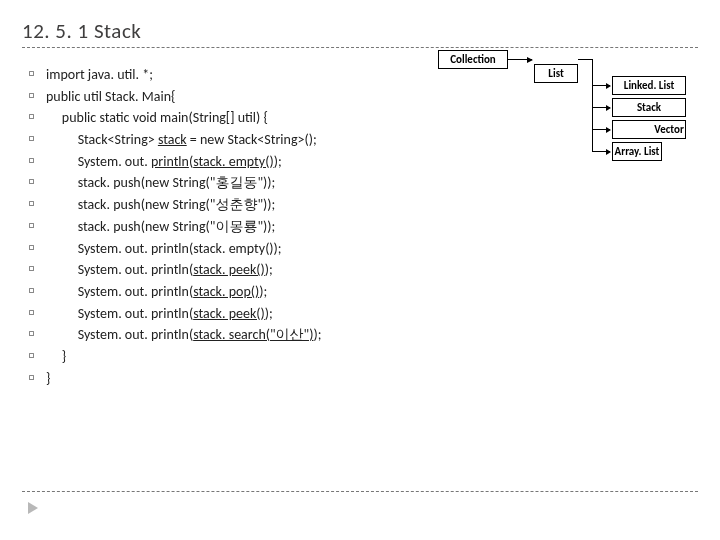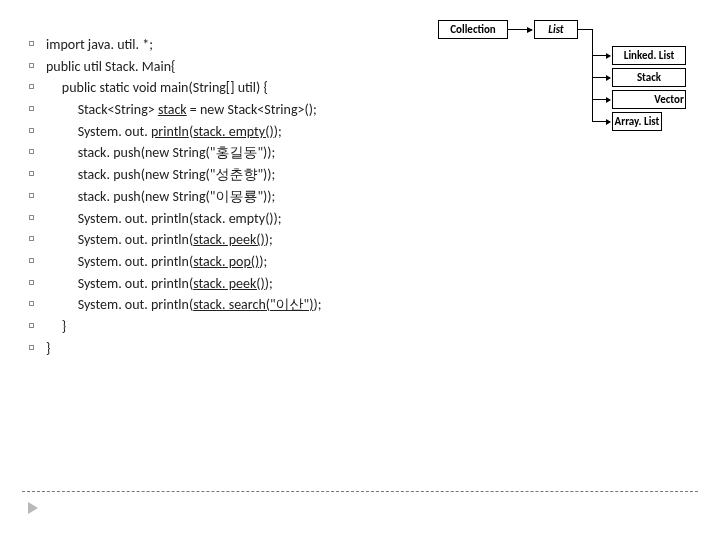--- a/index.html
+++ b/index.html
@@ -72,21 +72,21 @@
     font-weight: 600;
     display: flex;
     align-items: center;
     justify-content: center;
     background: #fff;
     height: 19px;
     box-sizing: border-box;
     color:#000;
   }
   .box.collection { left: 24px;  top: 2px;  width: 70px; text-align: right; }
-  .box.list       { left: 120px; top: 2px;  width: 44px; font-style: italic; }
+  .box.list       { left: 120px; top: 16px;  width: 44px; }
   .box.linked     { left: 198px; top: 28px; width: 74px; }
   .box.stack      { left: 198px; top: 50px; width: 74px; }
   .box.vector     { left: 198px; top: 72px; width: 74px; padding-left: 40px; }
   .box.arraylist  { left: 198px; top: 94px; width: 50px; }
 
   .arrow-h {
     position: absolute;
     height: 0;
     border-top: 1px solid #000;
   }
@@ -146,20 +146,21 @@
     width: 0; height: 0;
     border-left: 10px solid #b8b8b8;
     border-top: 6px solid transparent;
     border-bottom: 6px solid transparent;
   }
 </style>
 </head>
 <body>
 
 <div class="slide">
+  <div class="title">12. 5. 1 Stack</div>
 
   <div class="content-area">
 
     <ul class="bullet-list">
       <li><span class="text">import java. util. *;</span></li>
       <li><span class="text">public util Stack. Main{</span></li>
       <li><span class="text">     public static void main(String[] util) {</span></li>
       <li><span class="text">          Stack&lt;String&gt; </span><span class="text und">stack</span><span class="text"> = new Stack&lt;String&gt;();</span></li>
       <li><span class="text">          System. out. </span><span class="text und">println</span><span class="text">(</span><span class="text und">stack. empty()</span><span class="text">);</span></li>
       <li><span class="text">          stack. push(new String("홍길동"));</span></li>

